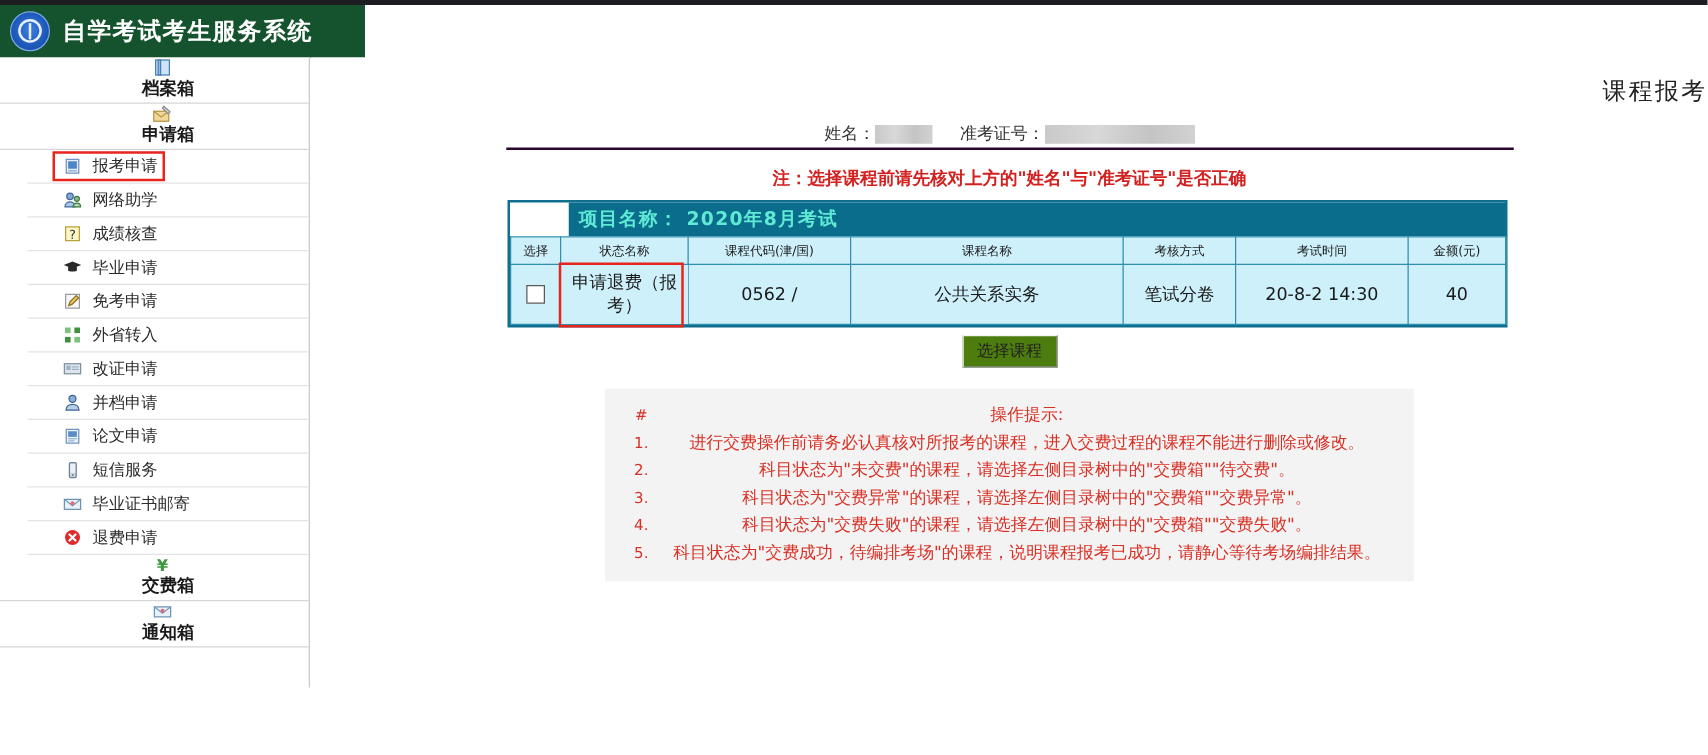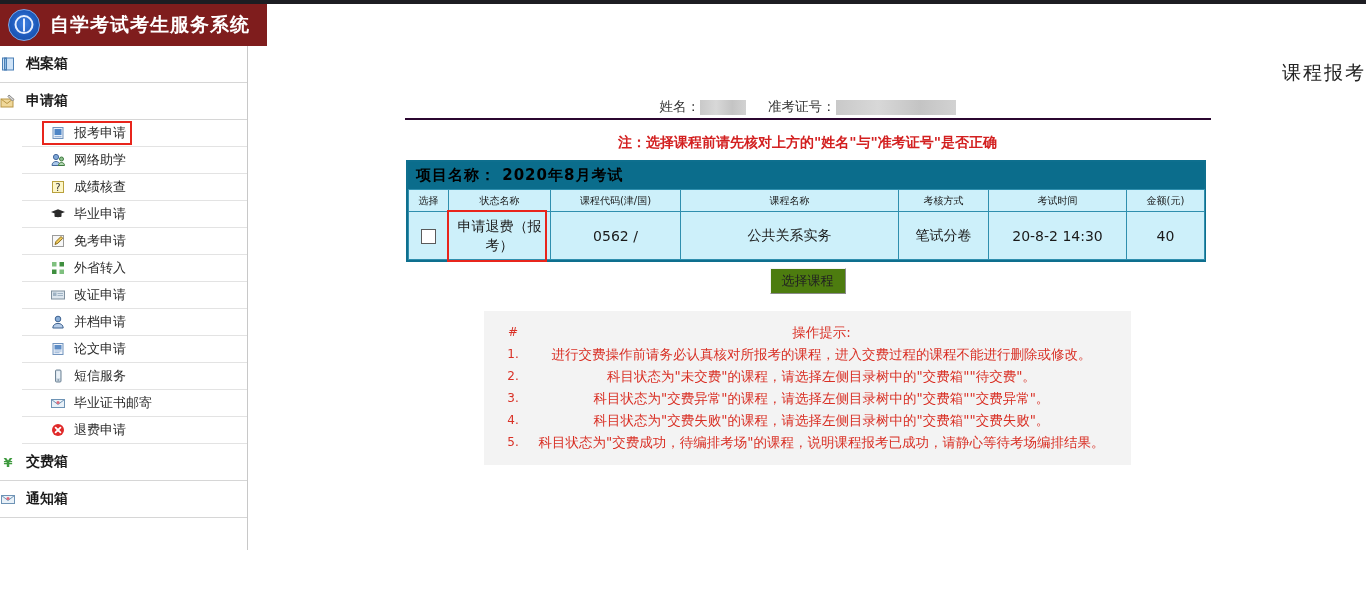--- a/index.html
+++ b/index.html
@@ -30,23 +30,23 @@
   
   .header {
     position: absolute;
     top: 4px; left: 0;
     width: 1366px;
     height: 42px;
   }
   .header-left {
     position: absolute;
     top: 0; left: 0;
-    width: 267px;
+    width: 292px;
     height: 42px;
-    background: #7f1d1d;
+    background: #14532d;
     display: flex;
     align-items: center;
   }
   .header-right {
     position: absolute;
     top: 0; left: 248px;
     width: 1118px;
     height: 42px;
     background: #4a83f5;
     display: flex;
@@ -112,23 +112,24 @@
     height: 504px;
     background: #ffffff;
     border-right: 1px solid #c8c8c8;
     box-sizing: border-box;
   }
   .side-group {
     height: 37px;
     border-bottom: 1px solid #d6d6d6;
     display: flex;
     align-items: center;
-    padding-left: 0;
+    padding-left: 12px;
     box-sizing: border-box;
     cursor: pointer;
+    flex-direction: column;
   }
   .side-group-label {
     font-size: 14px;
     font-weight: bold;
     color: #1a1a1a;
     margin-left: 10px;
   }
   .side-item {
     height: 27px;
     border-bottom: 1px solid #e3e3e3;
@@ -222,25 +223,26 @@
     position: absolute;
     left: 157px;
     top: 114px;
     width: 800px;
     border: 2px solid #0e6f8e;
     box-sizing: border-box;
     background: #ffffff;
   }
   .tbl-banner {
     background: #0b6d8c;
-    color: #000000;
+    color: #5eead4;
     font-size: 15px;
     font-weight: bold;
     padding: 4px 8px;
     letter-spacing: 1px;
+    margin-left: 47px;
   }
   table.courses {
     border-collapse: collapse;
     width: 100%;
     table-layout: fixed;
   }
   table.courses th, table.courses td {
     border: 1px solid #2f8fae;
     background: #cdf0fa;
     text-align: center;

